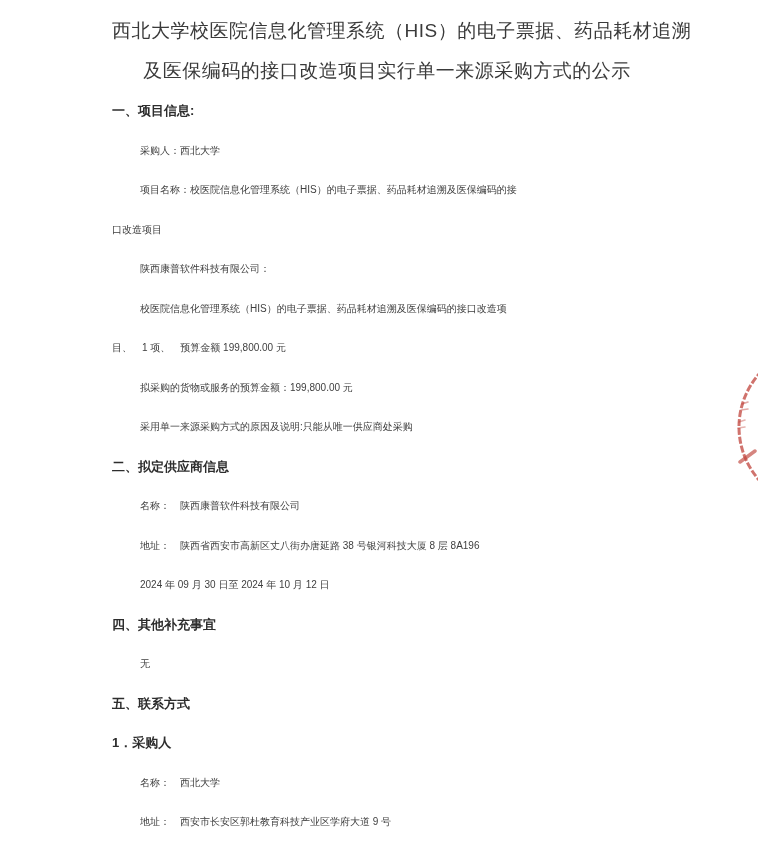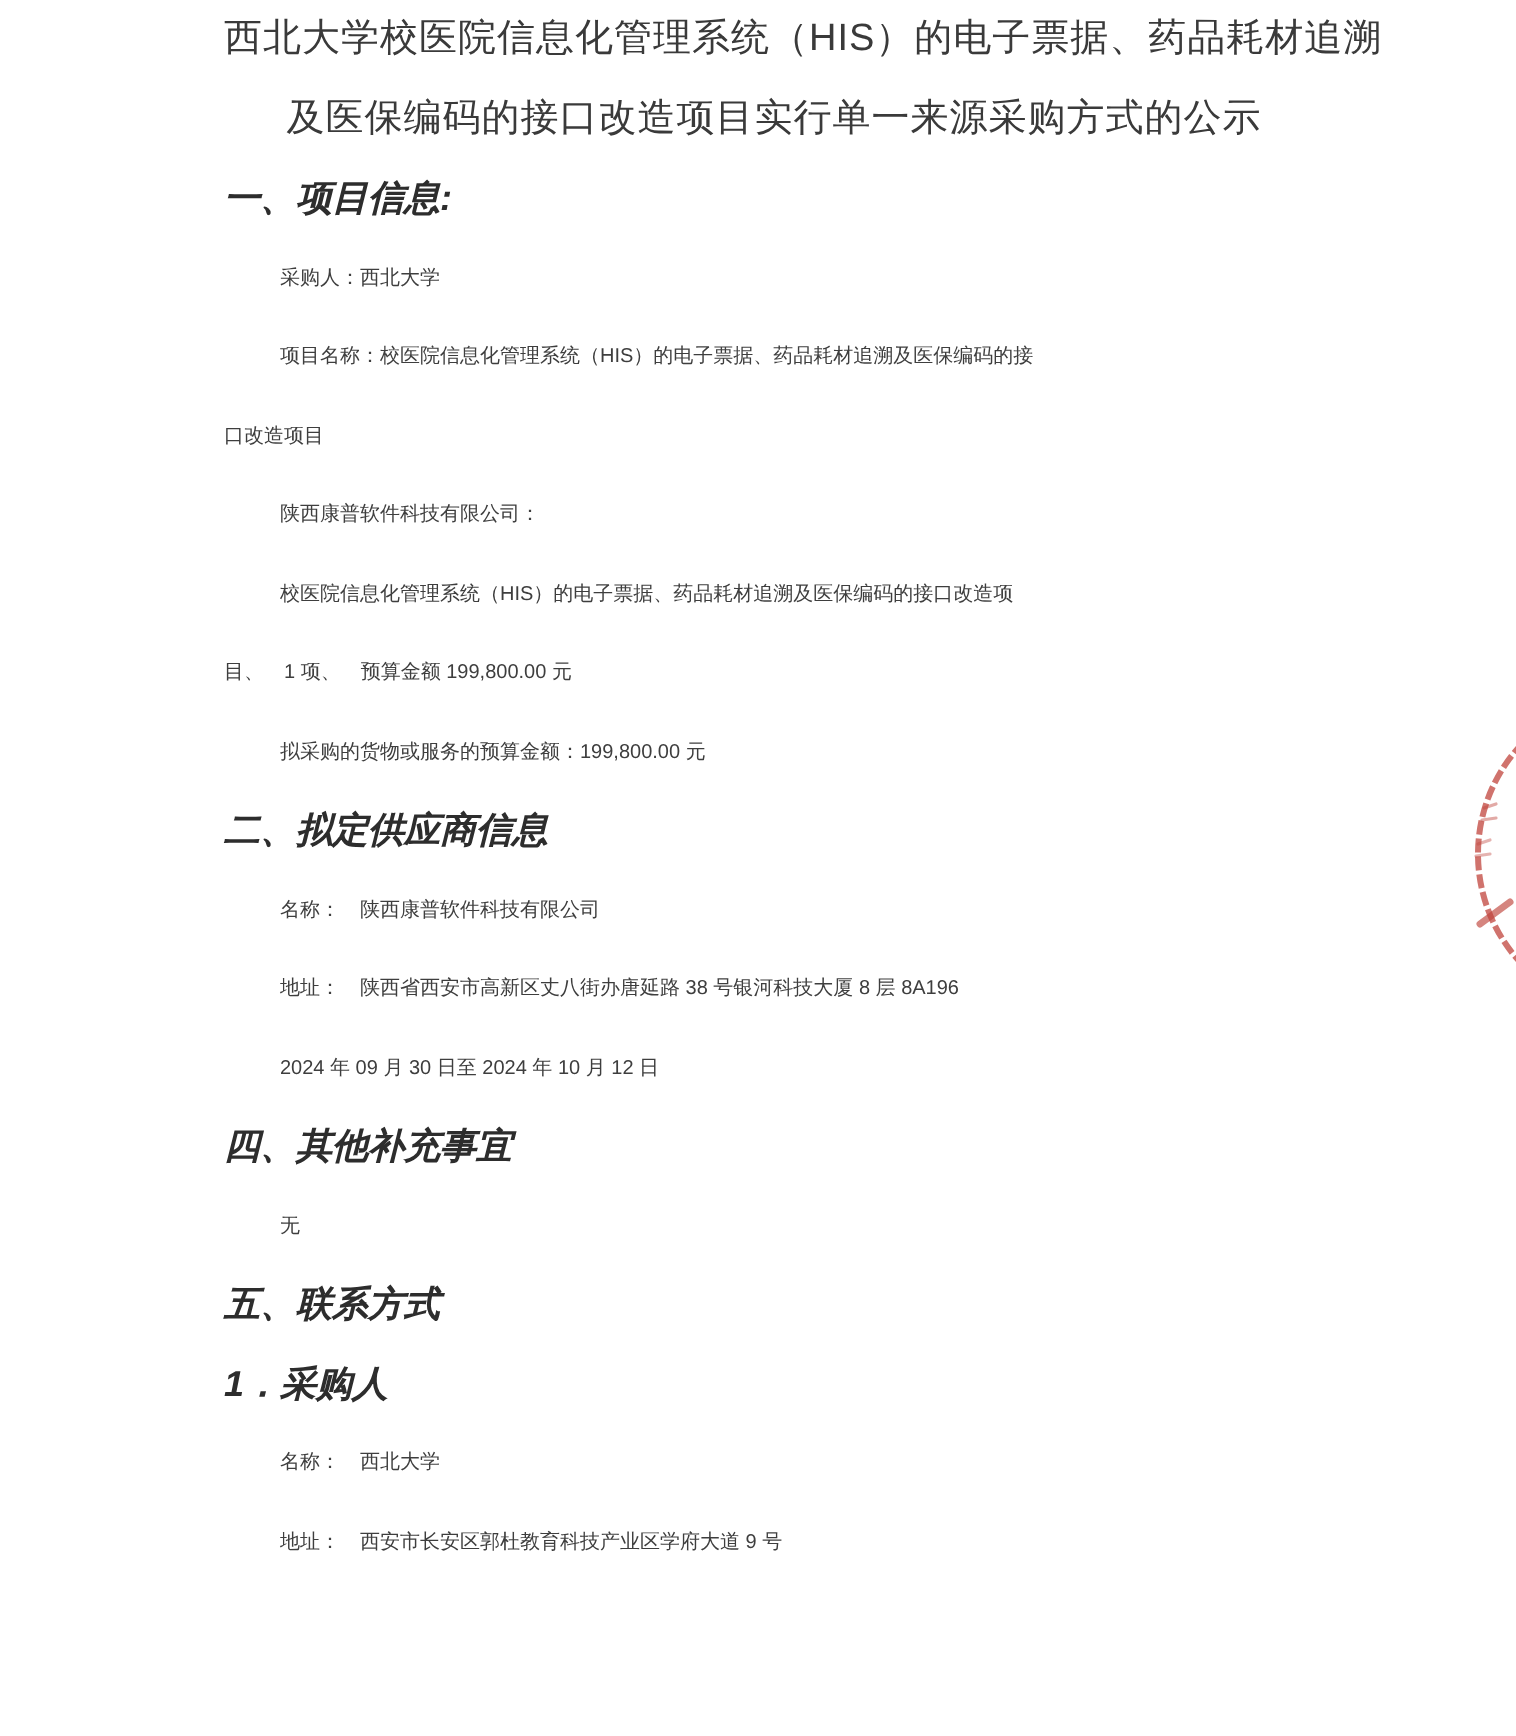--- a/index.html
+++ b/index.html
@@ -10,21 +10,21 @@
     overflow: hidden;
     background: #ffffff;
     font-family: "Liberation Sans", "DejaVu Sans", sans-serif;
   }
   .page {
     position: relative;
     width: 758px;
     height: 868px;
     background: #ffffff;
     box-sizing: border-box;
-    padding: 0 96px 0 112px;
+    padding: 11px 96px 0 112px;
   }
   .title {
     margin: 0;
     text-align: center;
     font-size: 19px;
     font-weight: 500;
     color: #3a3a3a;
     letter-spacing: 0.5px;
   }
   .title .tline {
@@ -35,22 +35,21 @@
   .line {
     margin: 0;
     font-size: 10px;
     line-height: 39.5px;
     color: #3e3e3e;
     white-space: nowrap;
   }
   .heading {
     font-weight: 700;
     color: #2d2d2d;
-    font-size: 18px;
-    font-style: italic;
+    font-size: 13px;
   }
   .indent { padding-left: 28px; }
   .flush  { padding-left: 0; }
   .value  { margin-left: 10px; }
   .seal {
     position: absolute;
     top: 340px;
     right: 0;
     width: 40px;
     height: 180px;
@@ -68,20 +67,21 @@
   </h1>
 
   <p class="line heading flush">一、项目信息:</p>
   <p class="line indent">采购人：西北大学</p>
   <p class="line indent">项目名称：校医院信息化管理系统（HIS）的电子票据、药品耗材追溯及医保编码的接</p>
   <p class="line flush">口改造项目</p>
   <p class="line indent">陕西康普软件科技有限公司：</p>
   <p class="line indent">校医院信息化管理系统（HIS）的电子票据、药品耗材追溯及医保编码的接口改造项</p>
   <p class="line flush">目、　1 项、　预算金额  199,800.00 元</p>
   <p class="line indent">拟采购的货物或服务的预算金额：199,800.00 元</p>
+  <p class="line indent">采用单一来源采购方式的原因及说明:只能从唯一供应商处采购</p>
 
   <p class="line heading flush">二、拟定供应商信息</p>
   <p class="line indent"><span>名称：</span><span class="value">陕西康普软件科技有限公司</span></p>
   <p class="line indent"><span>地址：</span><span class="value">陕西省西安市高新区丈八街办唐延路 38 号银河科技大厦 8 层 8A196</span></p>
 
   <p class="line indent">2024 年 09 月 30 日至 2024 年 10 月 12 日</p>
 
   <p class="line heading flush">四、其他补充事宜</p>
   <p class="line indent">无</p>
 

